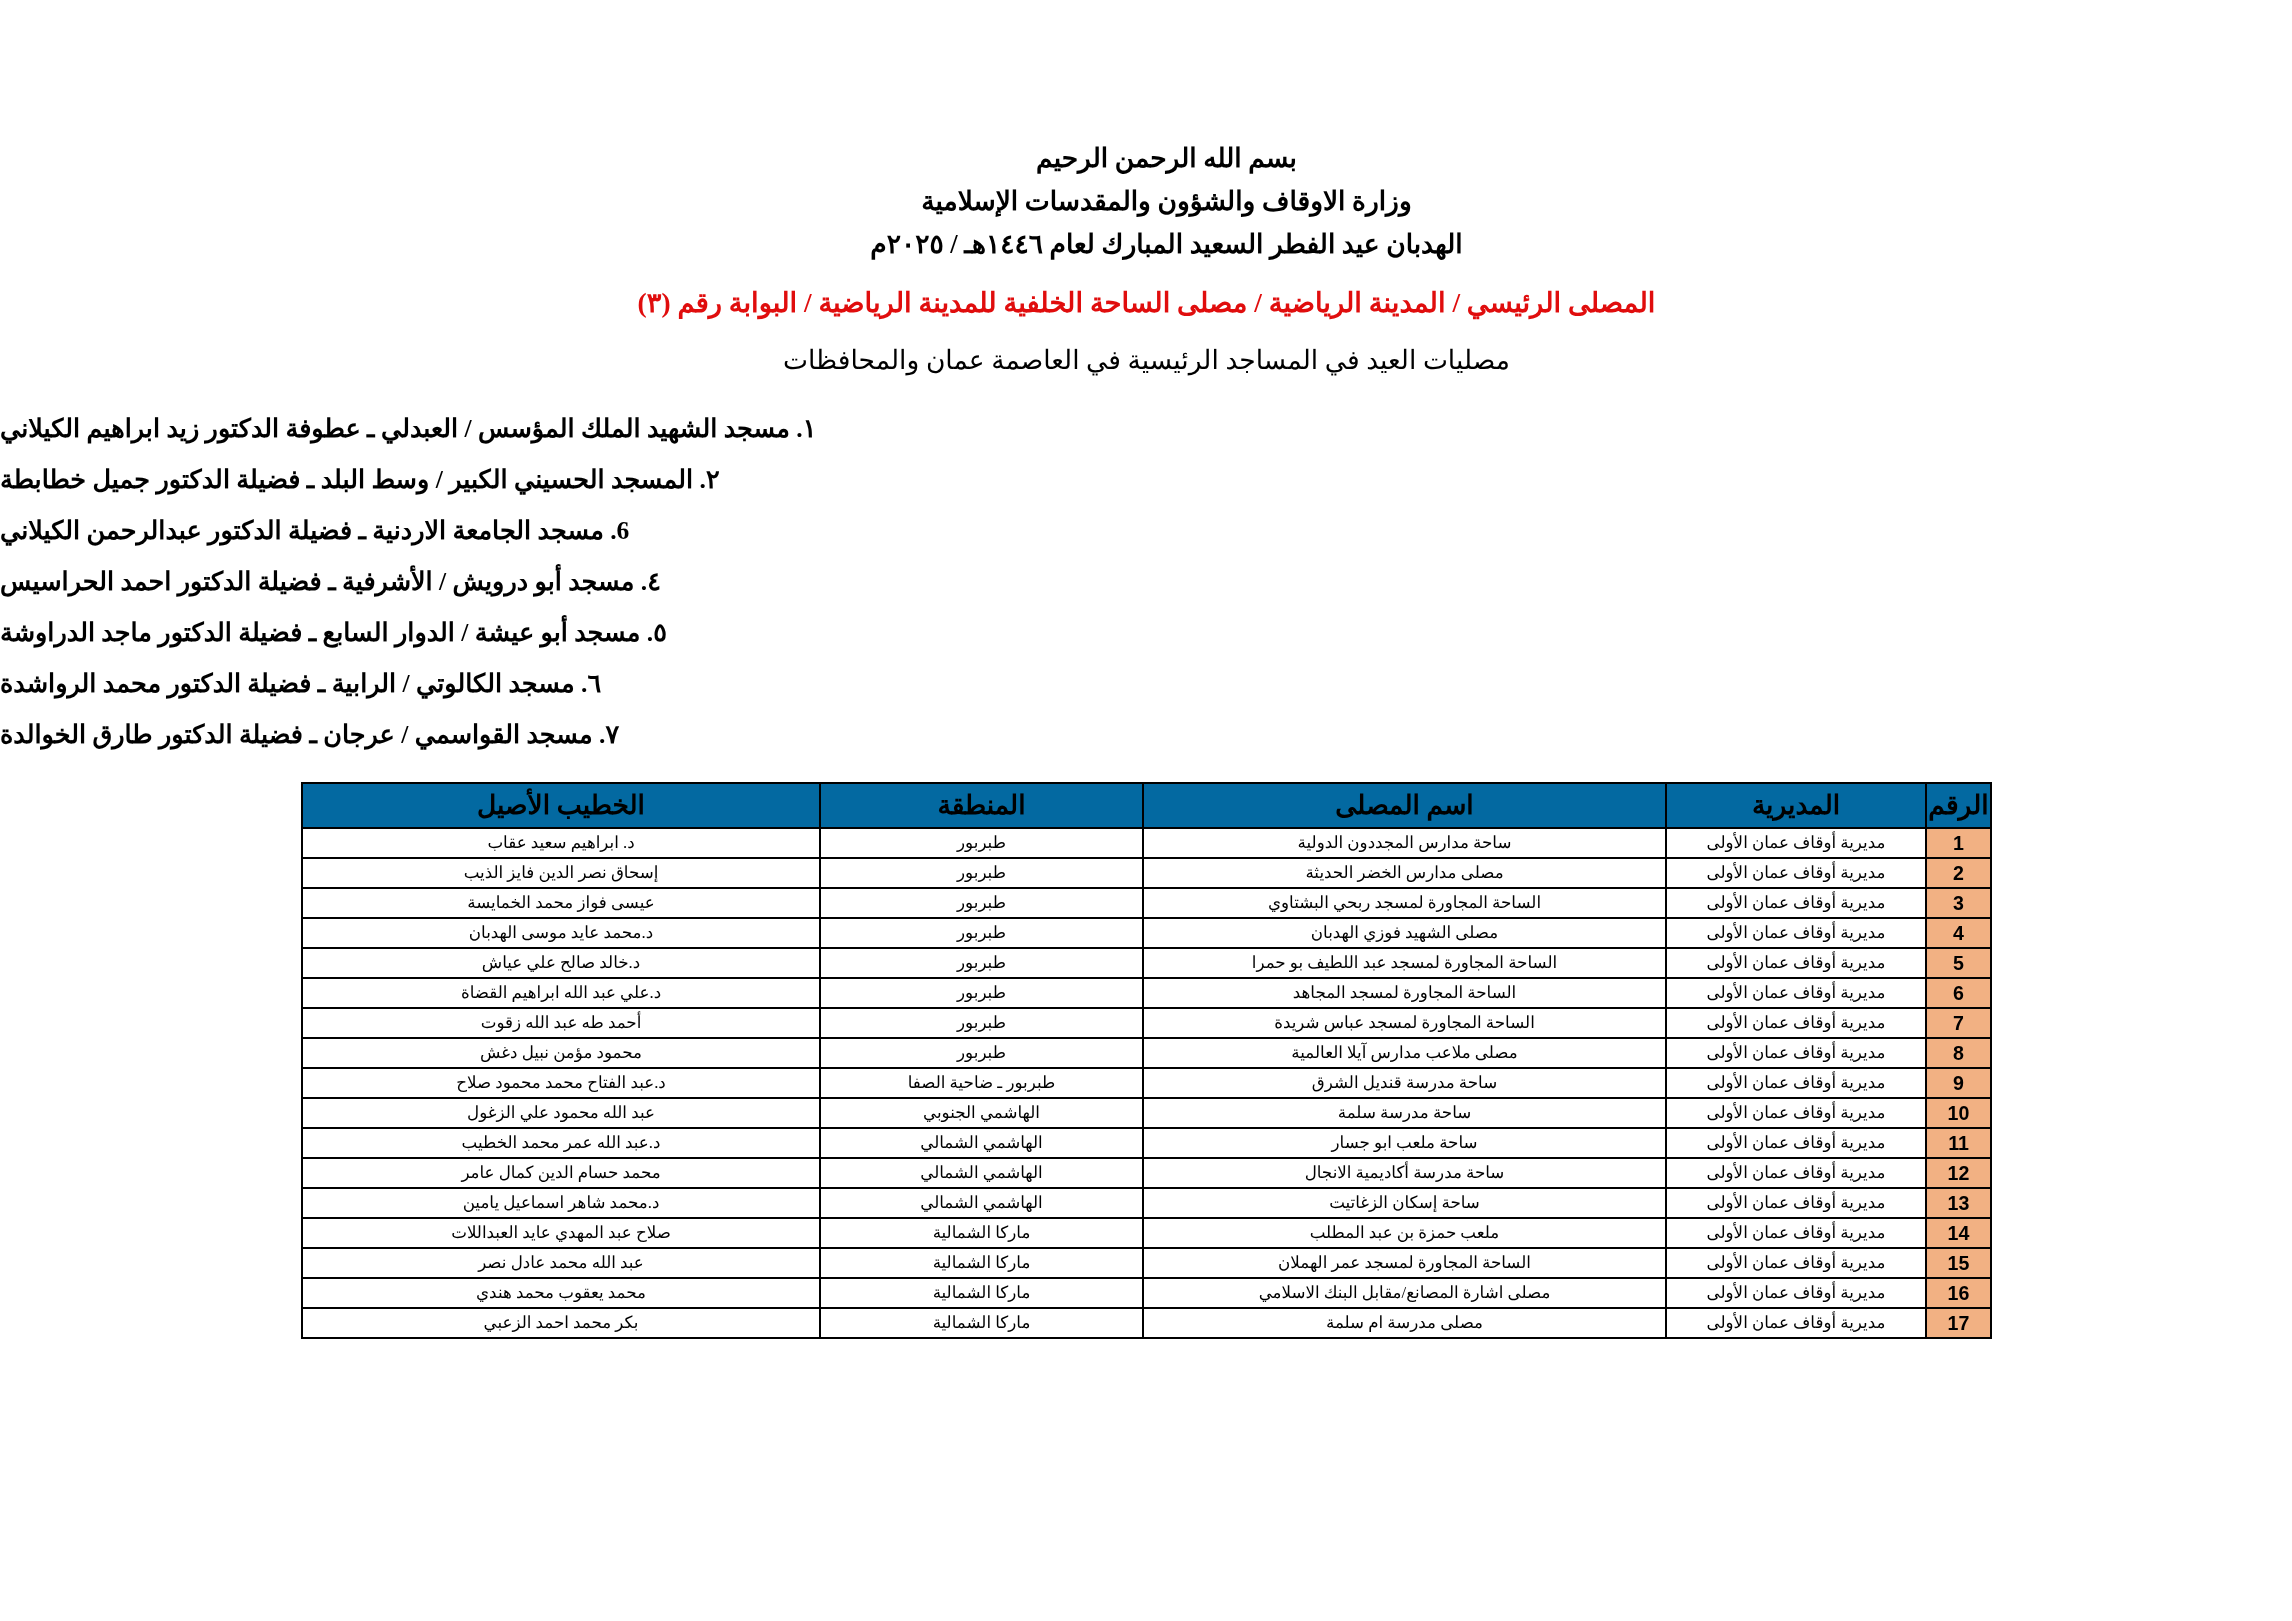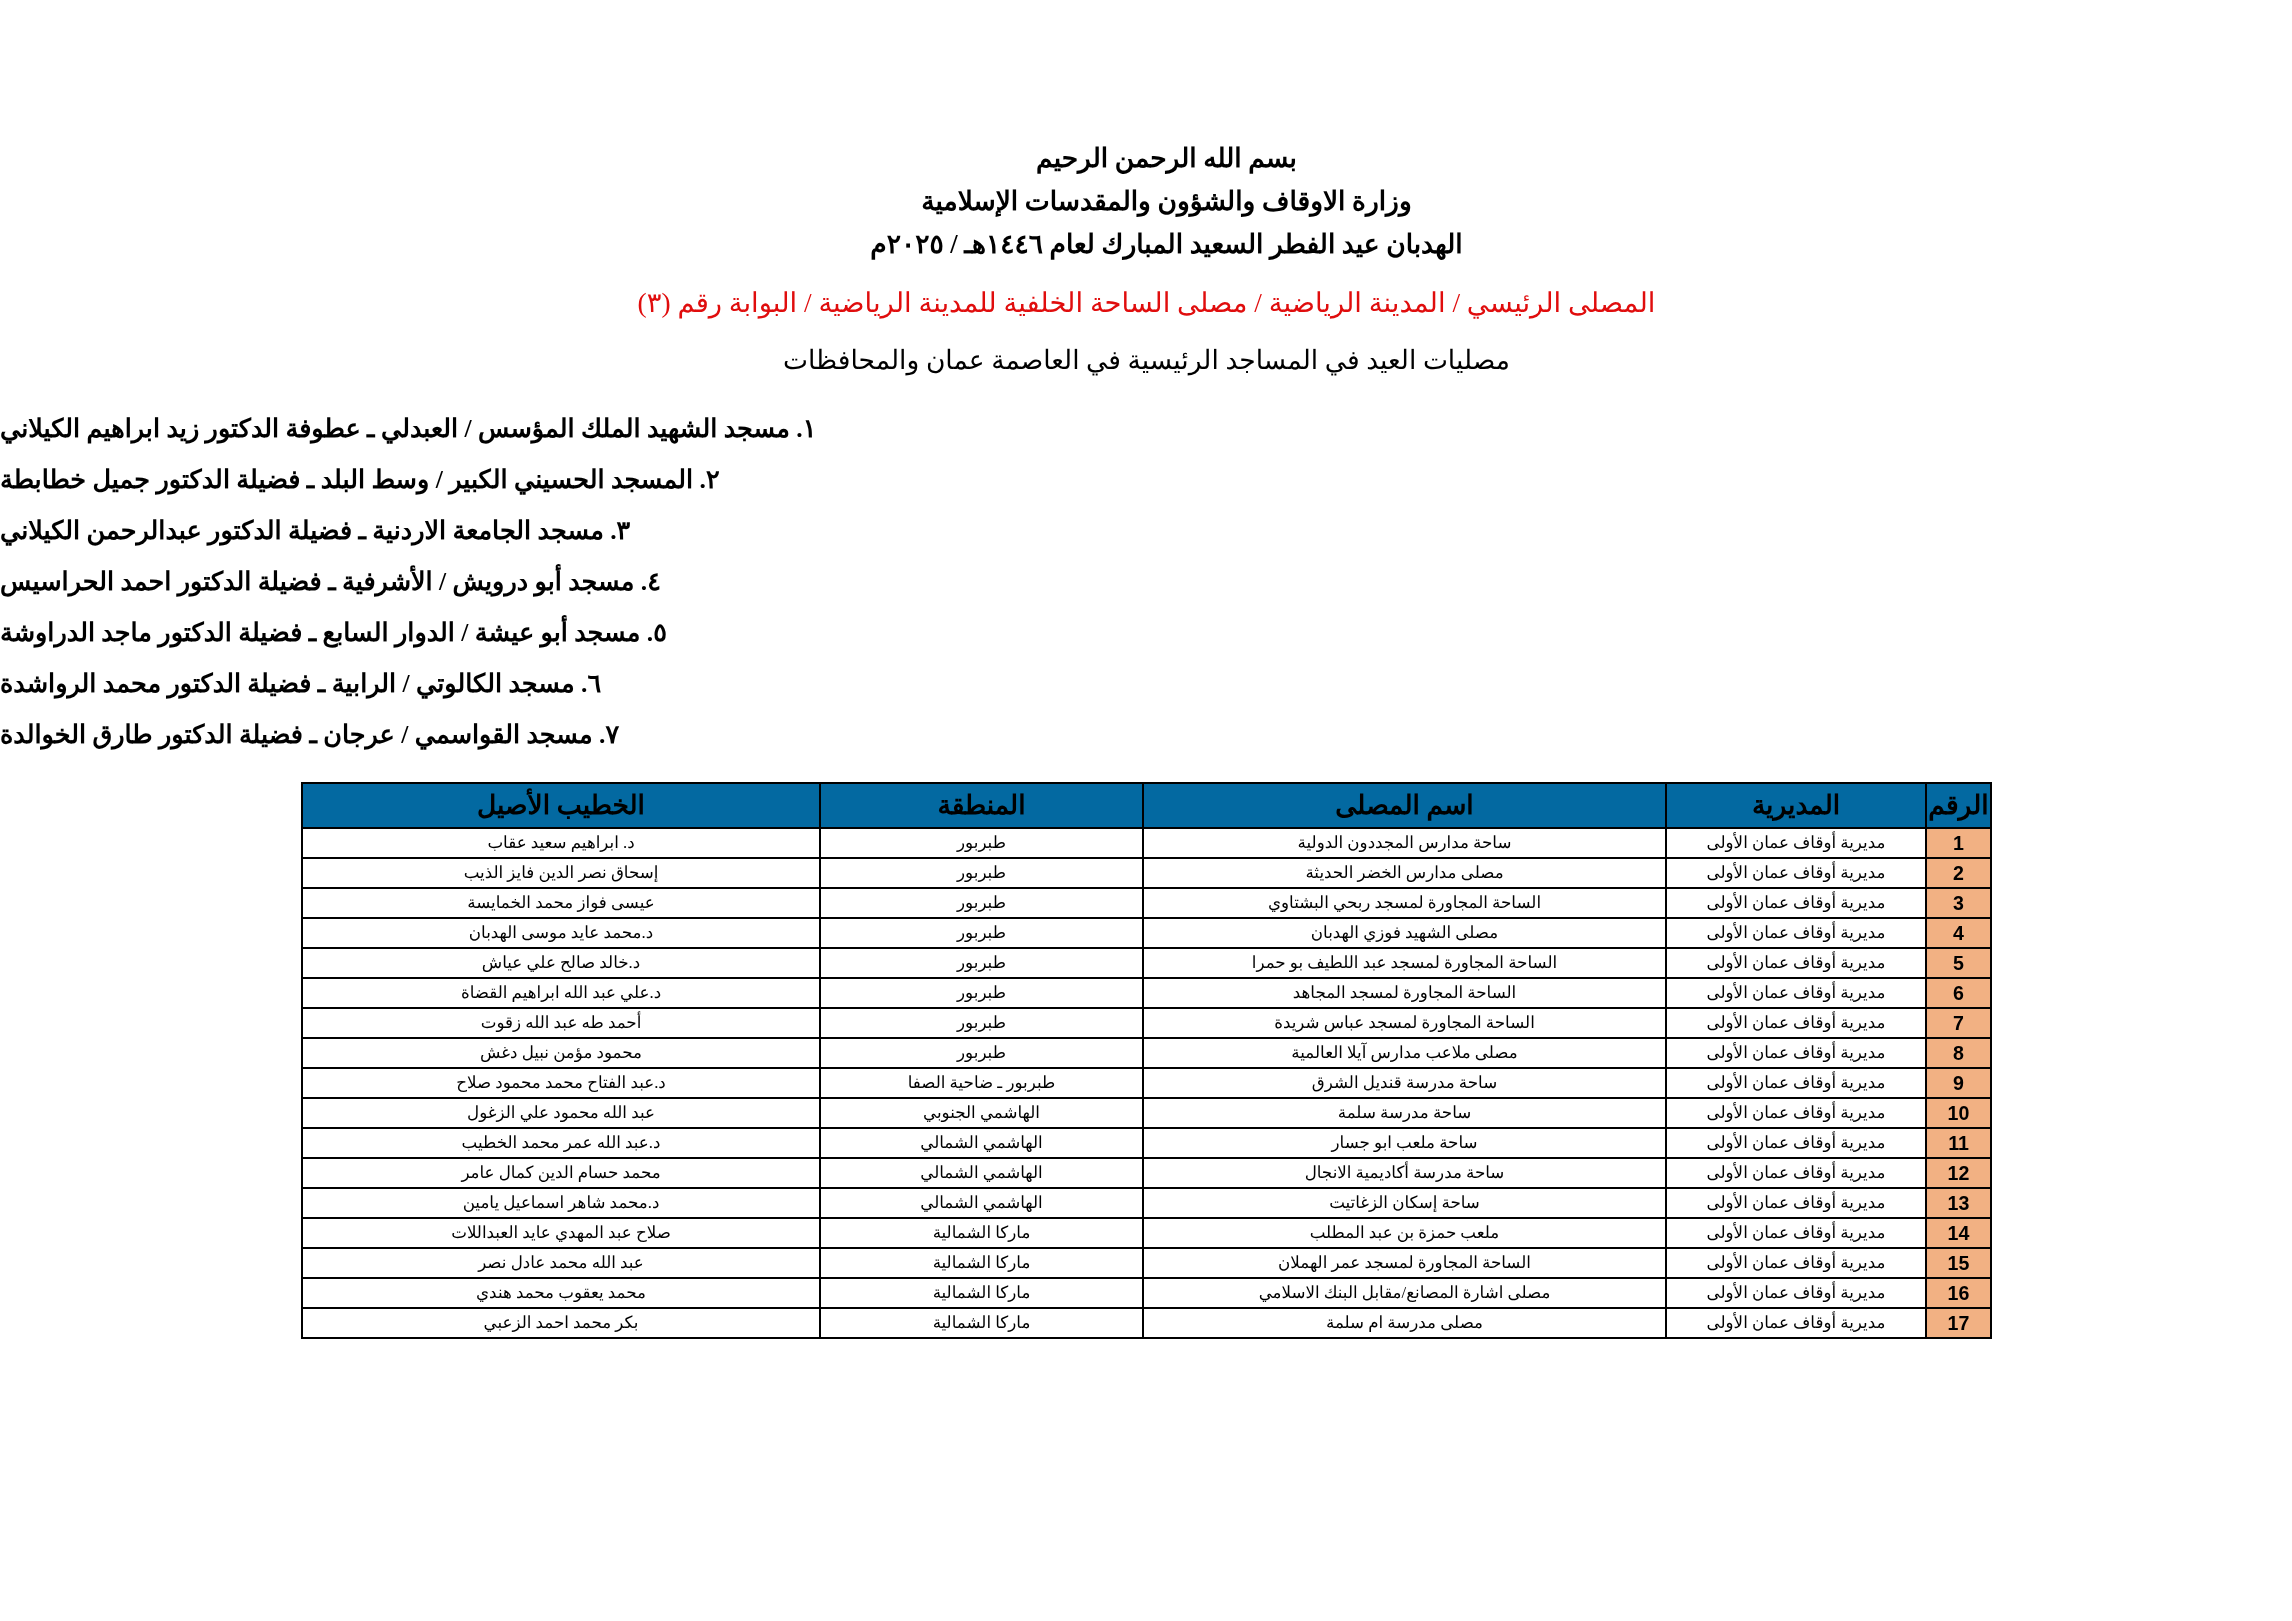--- a/index.html
+++ b/index.html
@@ -36,21 +36,21 @@
     letter-spacing: 0px;
     white-space: nowrap;
   }
   .header-line.basmala { font-size: 26.5px; }
   .header-line.ministry { font-size: 26.5px; }
   .header-line.occasion { font-size: 26.5px; }
 
   .red-line {
     text-align: center;
     color: #e00d0d;
-    font-weight: normal;
+    font-weight: bold;
     font-size: 27.4px;
     line-height: 47px;
     margin-top: 13.7px;
     white-space: nowrap;
   }
 
   .subtitle {
     text-align: center;
     font-weight: normal;
     font-size: 26.5px;
@@ -132,21 +132,21 @@
     <div class="header-line occasion">الهدبان عيد الفطر السعيد المبارك لعام ١٤٤٦هـ / ٢٠٢٥م</div>
   </div>
 
   <div class="red-line">المصلى الرئيسي / المدينة الرياضية / مصلى الساحة الخلفية للمدينة الرياضية / البوابة رقم (٣)</div>
 
   <div class="subtitle">مصليات العيد في المساجد الرئيسية في العاصمة عمان والمحافظات</div>
 
   <ol class="mosque-list" id="mosque-list">
       <li>١. مسجد الشهيد الملك المؤسس / العبدلي ـ عطوفة الدكتور زيد ابراهيم الكيلاني</li>
       <li>٢. المسجد الحسيني الكبير / وسط البلد ـ فضيلة الدكتور جميل خطابطة</li>
-      <li>٣. مسجد الجامعة الاردنية ـ فضيلة الدكتور عبدالرحمن الكيلاني</li>
+      <li>6. مسجد الجامعة الاردنية ـ فضيلة الدكتور عبدالرحمن الكيلاني</li>
       <li>٤. مسجد أبو درويش / الأشرفية ـ فضيلة الدكتور احمد الحراسيس</li>
       <li>٥. مسجد أبو عيشة / الدوار السابع ـ فضيلة الدكتور ماجد الدراوشة</li>
       <li>٦. مسجد الكالوتي / الرابية ـ فضيلة الدكتور محمد الرواشدة</li>
       <li>٧. مسجد القواسمي / عرجان ـ فضيلة الدكتور طارق الخوالدة</li>
     </ol>
 
   <div class="table-wrap">
     <table class="mosques">
       <colgroup>
         <col class="c-num">

